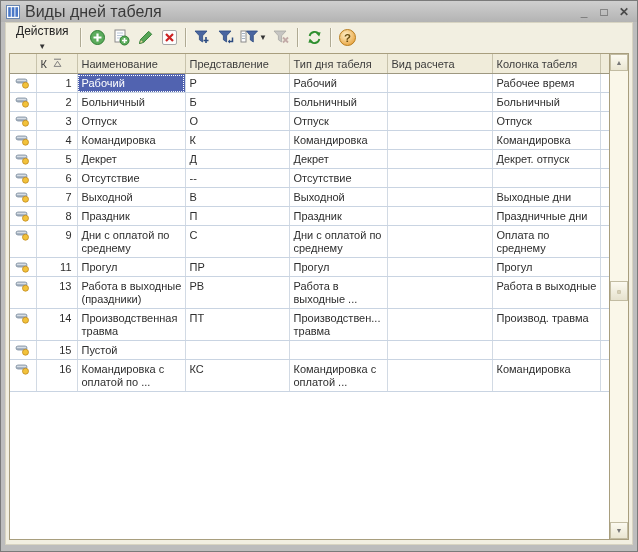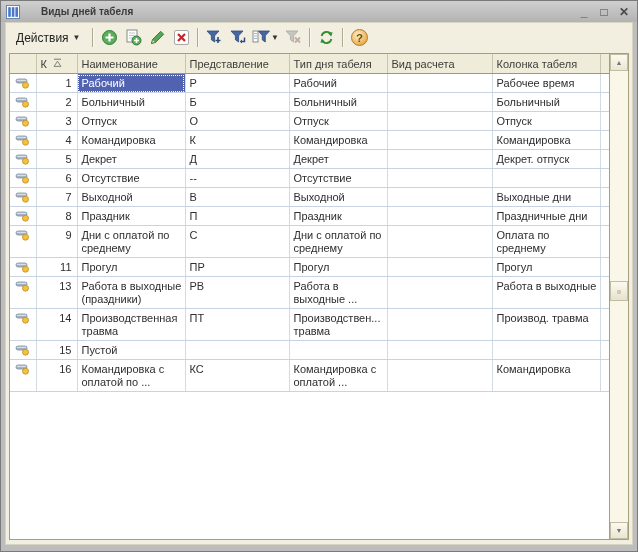--- a/index.html
+++ b/index.html
@@ -1,29 +1,29 @@
 <!DOCTYPE html>
 <html><head>
 <meta charset="utf-8">
 <style>
   html,body{margin:0;padding:0;background:#888;font-family:"Liberation Sans", sans-serif;}
   .window{position:relative;width:638px;height:552px;background:#BDBDBD;border:1px solid #7A7A7A;box-sizing:border-box;overflow:hidden;}
   
   .titlebar{height:21px;display:flex;align-items:center;padding:0 5px;gap:5px;background:linear-gradient(#CFCFCF,#B3B3B3);}
   .win-icon{width:14px;height:14px;display:inline-block;}
-  .title{font-size:10px;font-weight:bold;color:#3A3A3A;flex:1;white-space:nowrap;margin-left:16px;}
+  .title{font-size:16px;font-weight:normal;color:#3A3A3A;flex:1;white-space:nowrap;}
   .winctl{display:flex;gap:4px;align-items:center;}
   .winctl span{width:16px;height:16px;display:inline-flex;align-items:center;justify-content:center;
     font-size:12px;font-weight:bold;color:#4A4A4A;cursor:default;}
   
   .client{position:absolute;top:21px;left:4px;right:4px;bottom:6px;background:#F2EFE1;border:1px solid #D8D4C2;box-sizing:border-box;}
   
   .toolbar{height:27px;display:flex;align-items:center;padding:1px 3px;gap:1px;}
   .actions-btn{display:inline-flex;align-items:center;gap:4px;border:1px solid transparent;background:transparent;
-    font-family:inherit;font-size:12px;color:#222;padding:3px 6px;cursor:default;}
+    font-family:inherit;font-size:12px;color:#222;padding:3px 6px;cursor:default;flex-direction:column;}
   .actions-btn .caret{font-size:8px;color:#333;}
   .tsep{width:1px;height:19px;background:#AFAA93;border-right:1px solid #FBF9EF;margin:0 3px;}
   .tbtn{width:23px;height:23px;display:inline-flex;align-items:center;justify-content:center;
     background:transparent;border:1px solid transparent;padding:0;cursor:default;}
   .tbtn svg{display:block;}
   .tbtn.with-caret{width:30px;gap:1px;}
   .tbtn .caret{font-size:8px;color:#333;}
   .tbtn.disabled{filter:grayscale(0.6);opacity:.75;}
   
   .table-wrap{position:absolute;top:30px;left:3px;right:3px;bottom:4px;border:1px solid #A89E7E;

